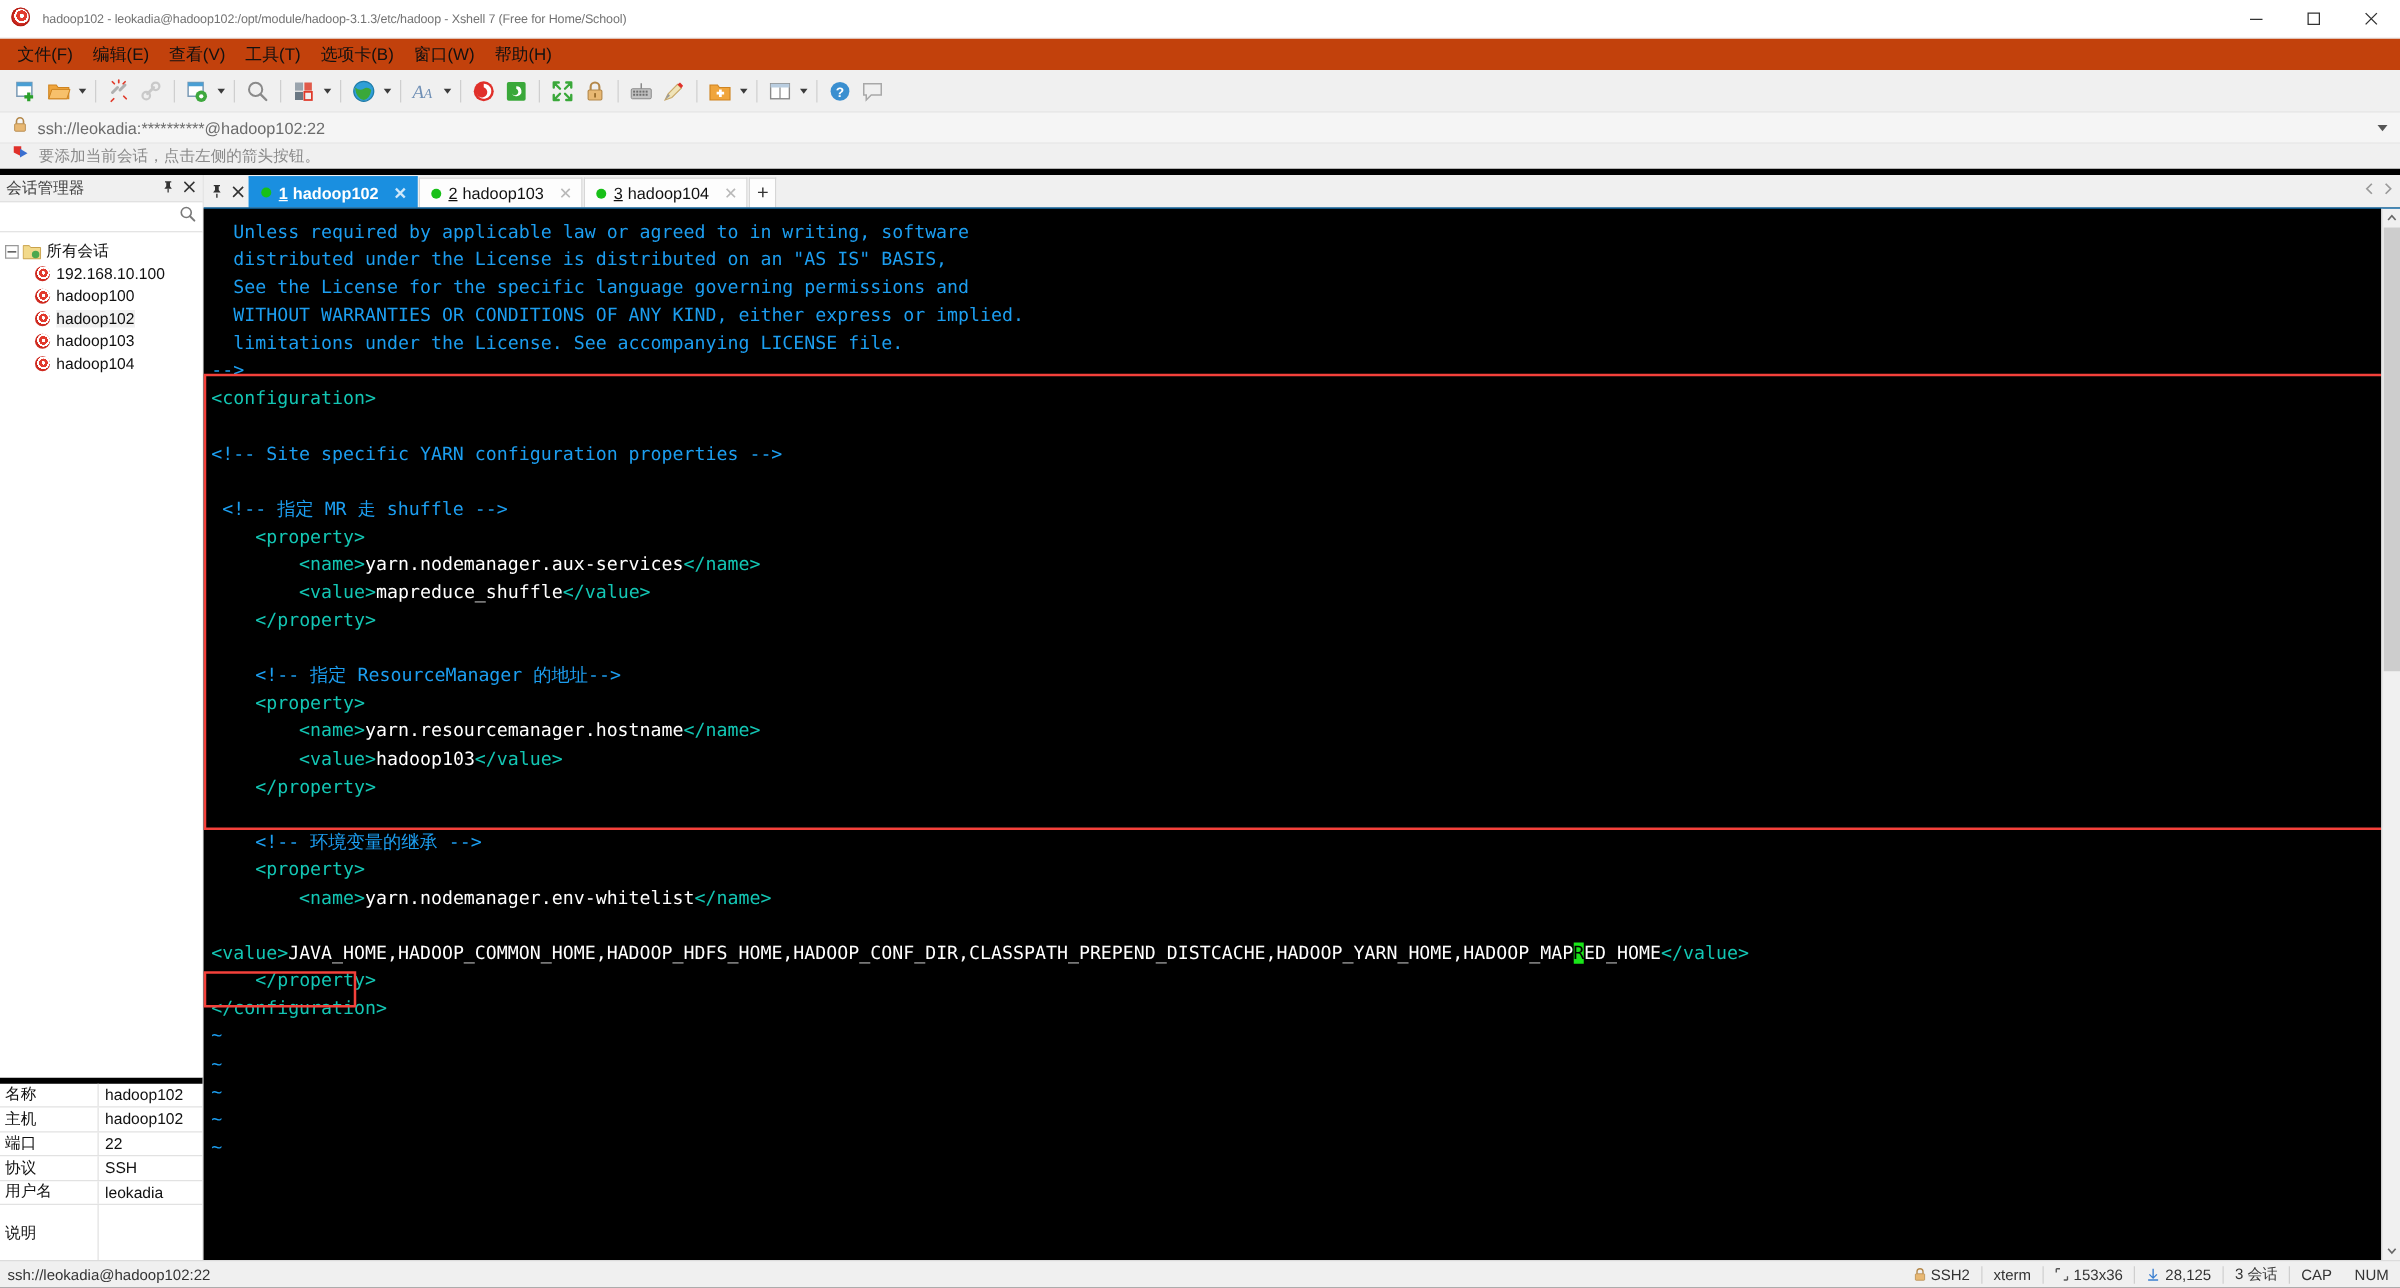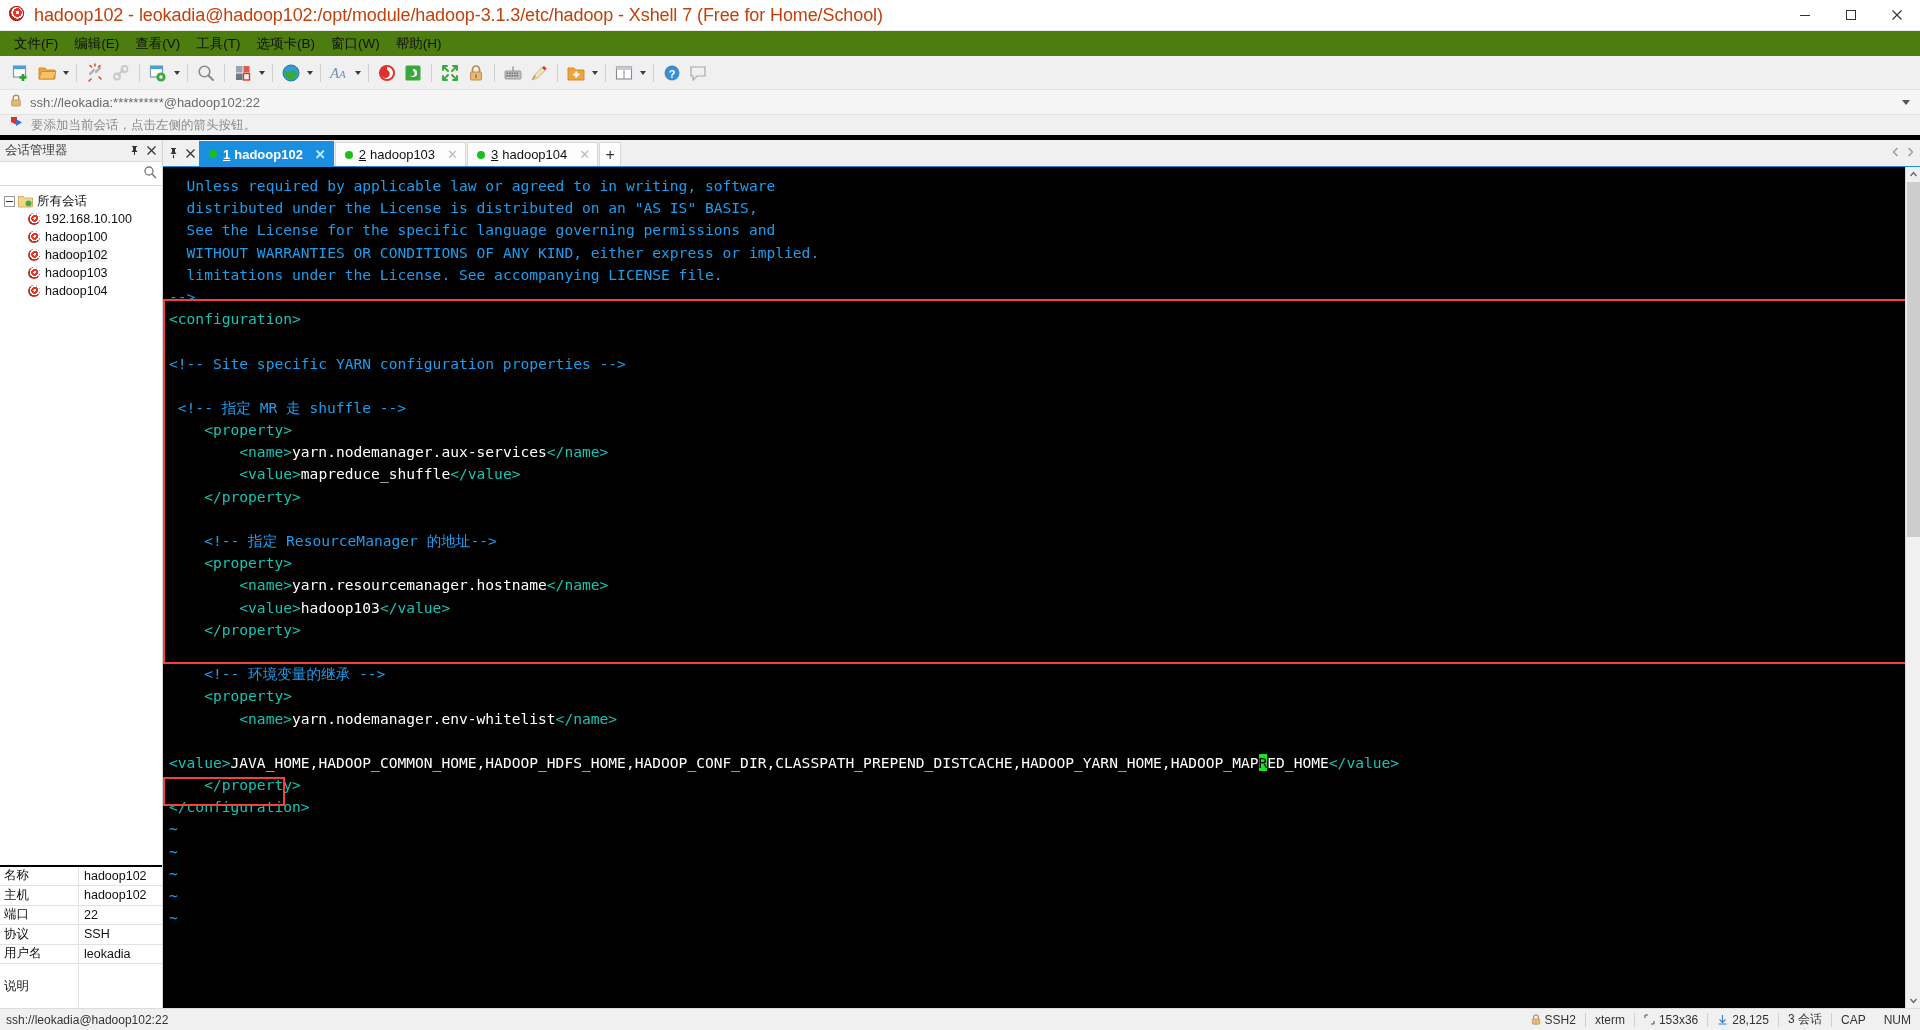--- a/index.html
+++ b/index.html
@@ -17,27 +17,27 @@
   .titlebar {
     height:31px; background:#ffffff; display:flex; align-items:center;
     border-bottom:1px solid #e8e8e8; flex:none;
   }
   .tb-icon { width:18px; height:18px; margin:0 7px 0 9px; position:relative; flex:none; }
   .tb-icon .spiral {
     width:15px; height:15px; border-radius:50%;
     background:radial-gradient(circle at 56% 44%, #ffffff 0 14%, #e2392c 15% 36%, #ffffff 37% 50%, #cf2a20 51% 100%);
     box-shadow:inset 0 0 0 1px #b51f16;
   }
-  .title-text { font-size:18px; color:#c2410c; letter-spacing:-0.1px; white-space:nowrap; }
+  .title-text { font-size:10px; color:#737373; letter-spacing:-0.1px; white-space:nowrap; }
   .win-btns { margin-left:auto; display:flex; height:31px; }
   .win-btn { width:46px; height:31px; display:flex; align-items:center; justify-content:center; color:#333; }
   .win-btn svg { display:block; }
 
   
-  .menubar { height:25px; background:#4d7c0f; display:flex; align-items:center; padding-left:14px; flex:none; }
+  .menubar { height:25px; background:#c2410c; display:flex; align-items:center; padding-left:14px; flex:none; }
   .menu-item { font-size:13.5px; color:#111; padding:3px 9px 3px 0; margin-right:7px; white-space:nowrap; }
 
   
   .toolbar { height:33px; background:#f0f0f0; display:flex; align-items:center; padding-left:8px; flex:none; }
   .tool { width:26px; height:26px; display:flex; align-items:center; justify-content:center; position:relative; }
   .caret { width:11px; height:26px; display:flex; align-items:center; justify-content:center; }
   .caret::after { content:""; border-left:3.5px solid transparent; border-right:3.5px solid transparent; border-top:4px solid #3b3b3b; }
   .sep { width:1px; height:18px; background:#cfcfcf; margin:0 5px; }
   .tool svg { display:block; }
 
@@ -72,21 +72,21 @@
   .expander::before { content:""; position:absolute; width:7px; height:1px; background:#333; }
   .folder-ico { width:15px; height:13px; margin-right:4px; flex:none; }
   .tree-child { display:flex; align-items:center; height:18px; font-size:12.5px; color:#111; padding-left:24px; position:relative; }
   .tree-child .spiral-s {
     width:12px; height:12px; border-radius:50%; margin-right:5px; flex:none;
     background:radial-gradient(circle at 56% 44%, #ffffff 0 14%, #e2392c 15% 36%, #ffffff 37% 52%, #cf2a20 53% 100%);
   }
   .tree-child.sel span.lbl { background:#f1f1f1; }
 
   
-  .proptable { flex:none; border-top:2px solid #000000; }
+  .proptable { flex:none; border-top:5px solid #000000; }
   .prow { display:flex; height:19.5px; border-bottom:1px solid #e2e2e2; font-size:12.5px; color:#111; }
   .pkey { width:79px; flex:none; padding-left:4px; display:flex; align-items:center; border-right:1px solid #e2e2e2; }
   .pval { flex:1; padding-left:5px; display:flex; align-items:center; overflow:hidden; white-space:nowrap; }
   .prow.tall { height:44px; border-bottom:none;gap:24px; }
 
   
   .rightside { flex:1; display:flex; flex-direction:column; min-width:0; background:#f0f0f0; }
 
   
   .tabbar { height:26px; display:flex; align-items:flex-end; background:#f0f0f0; flex:none; padding-left:2px; }

